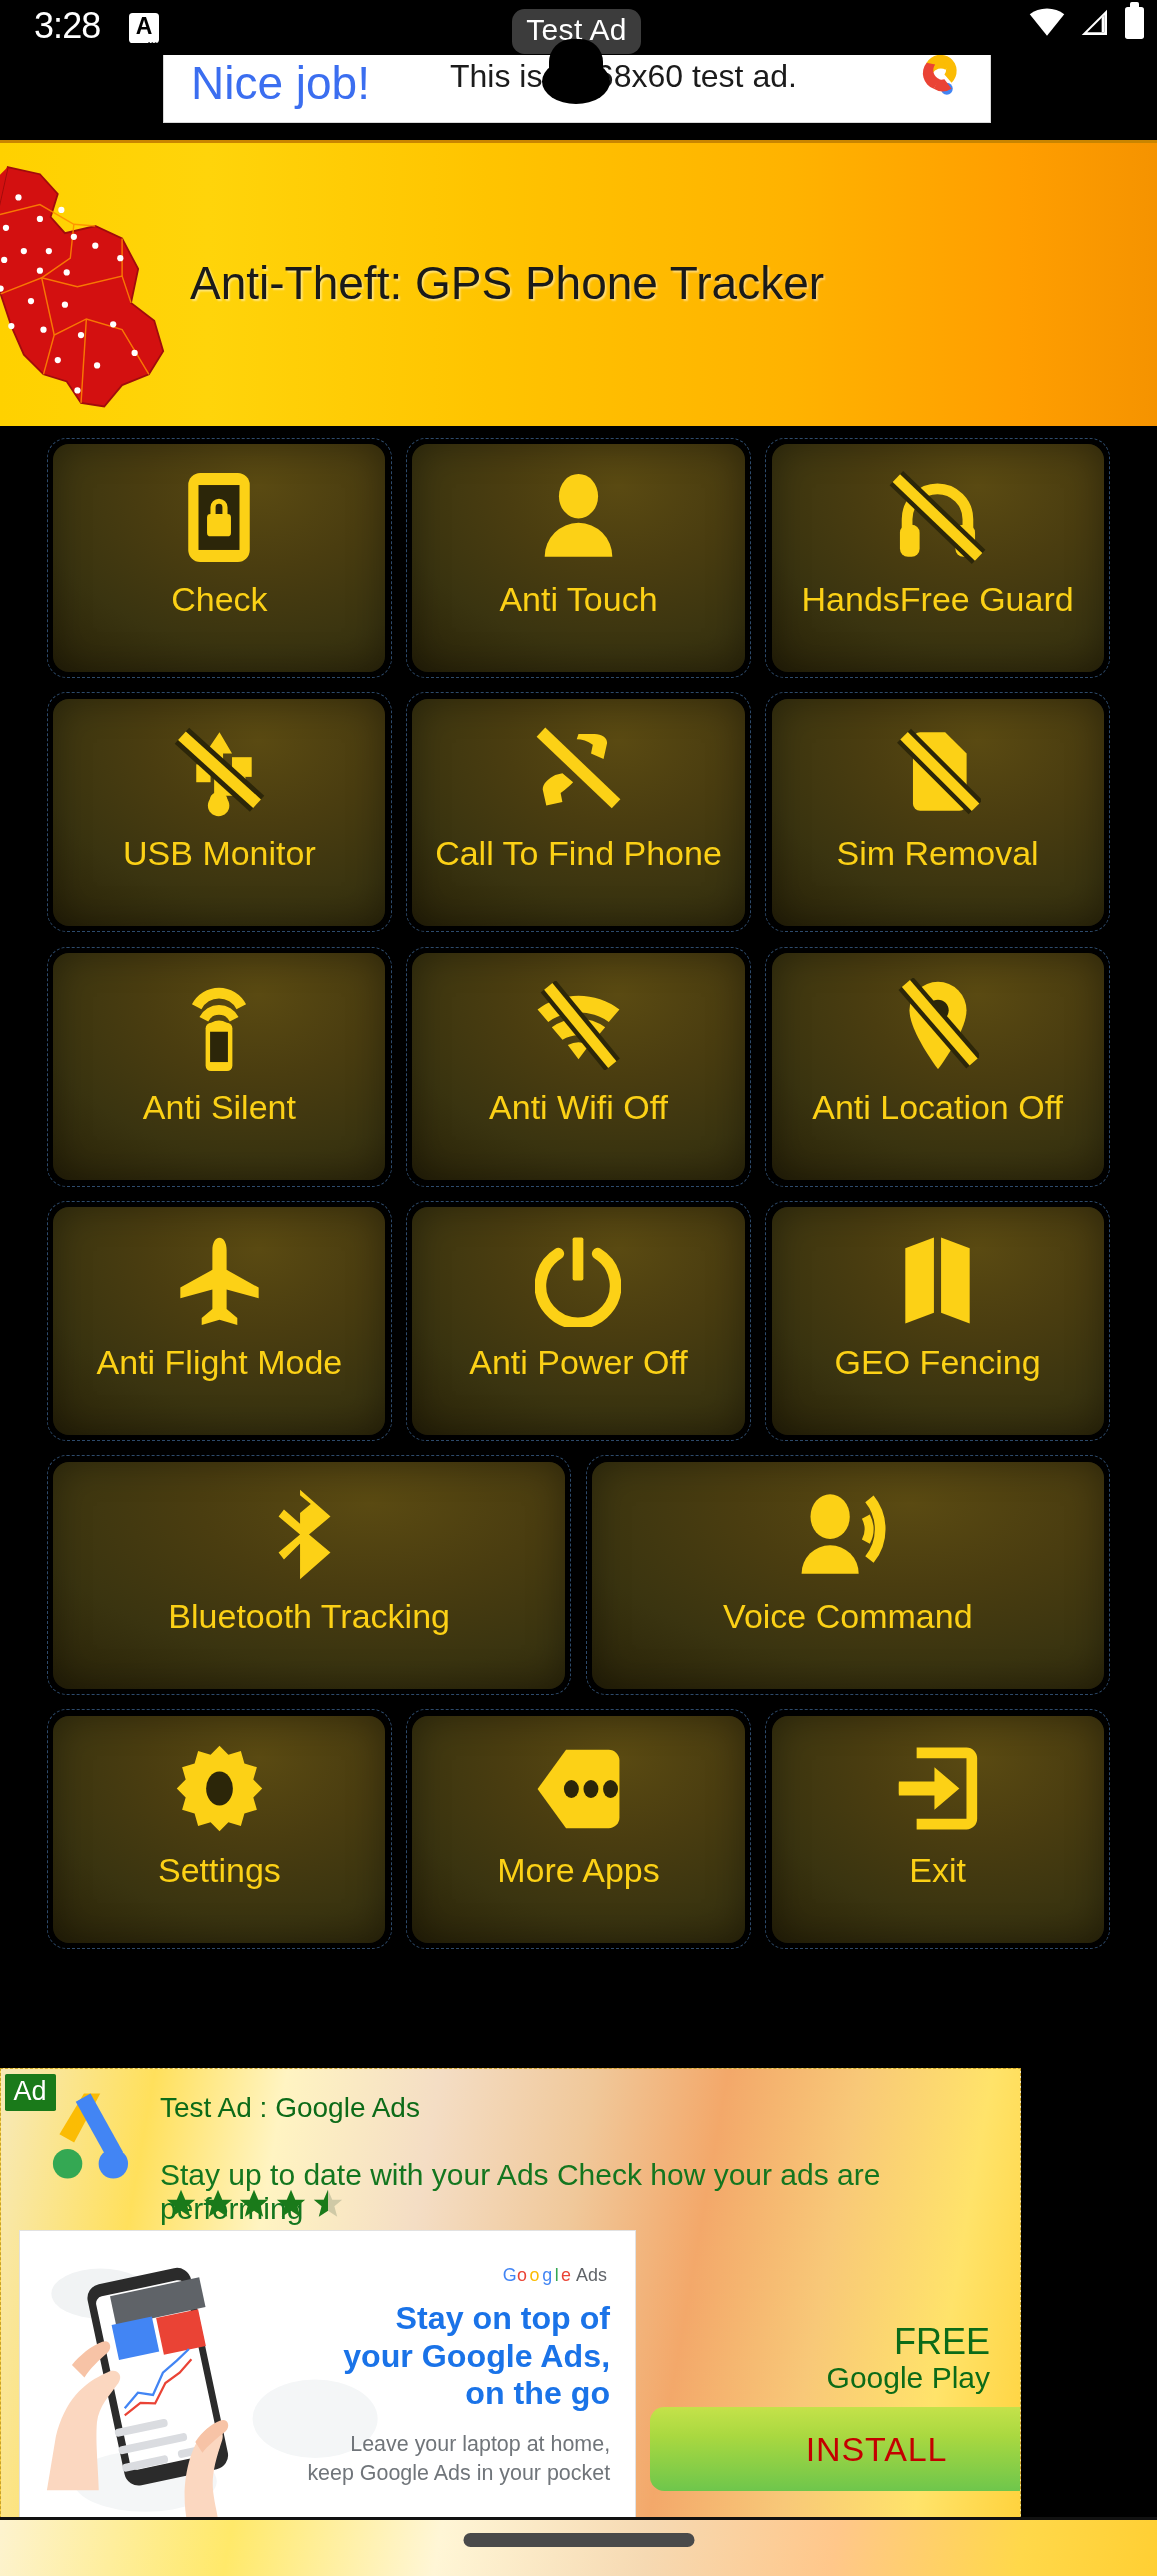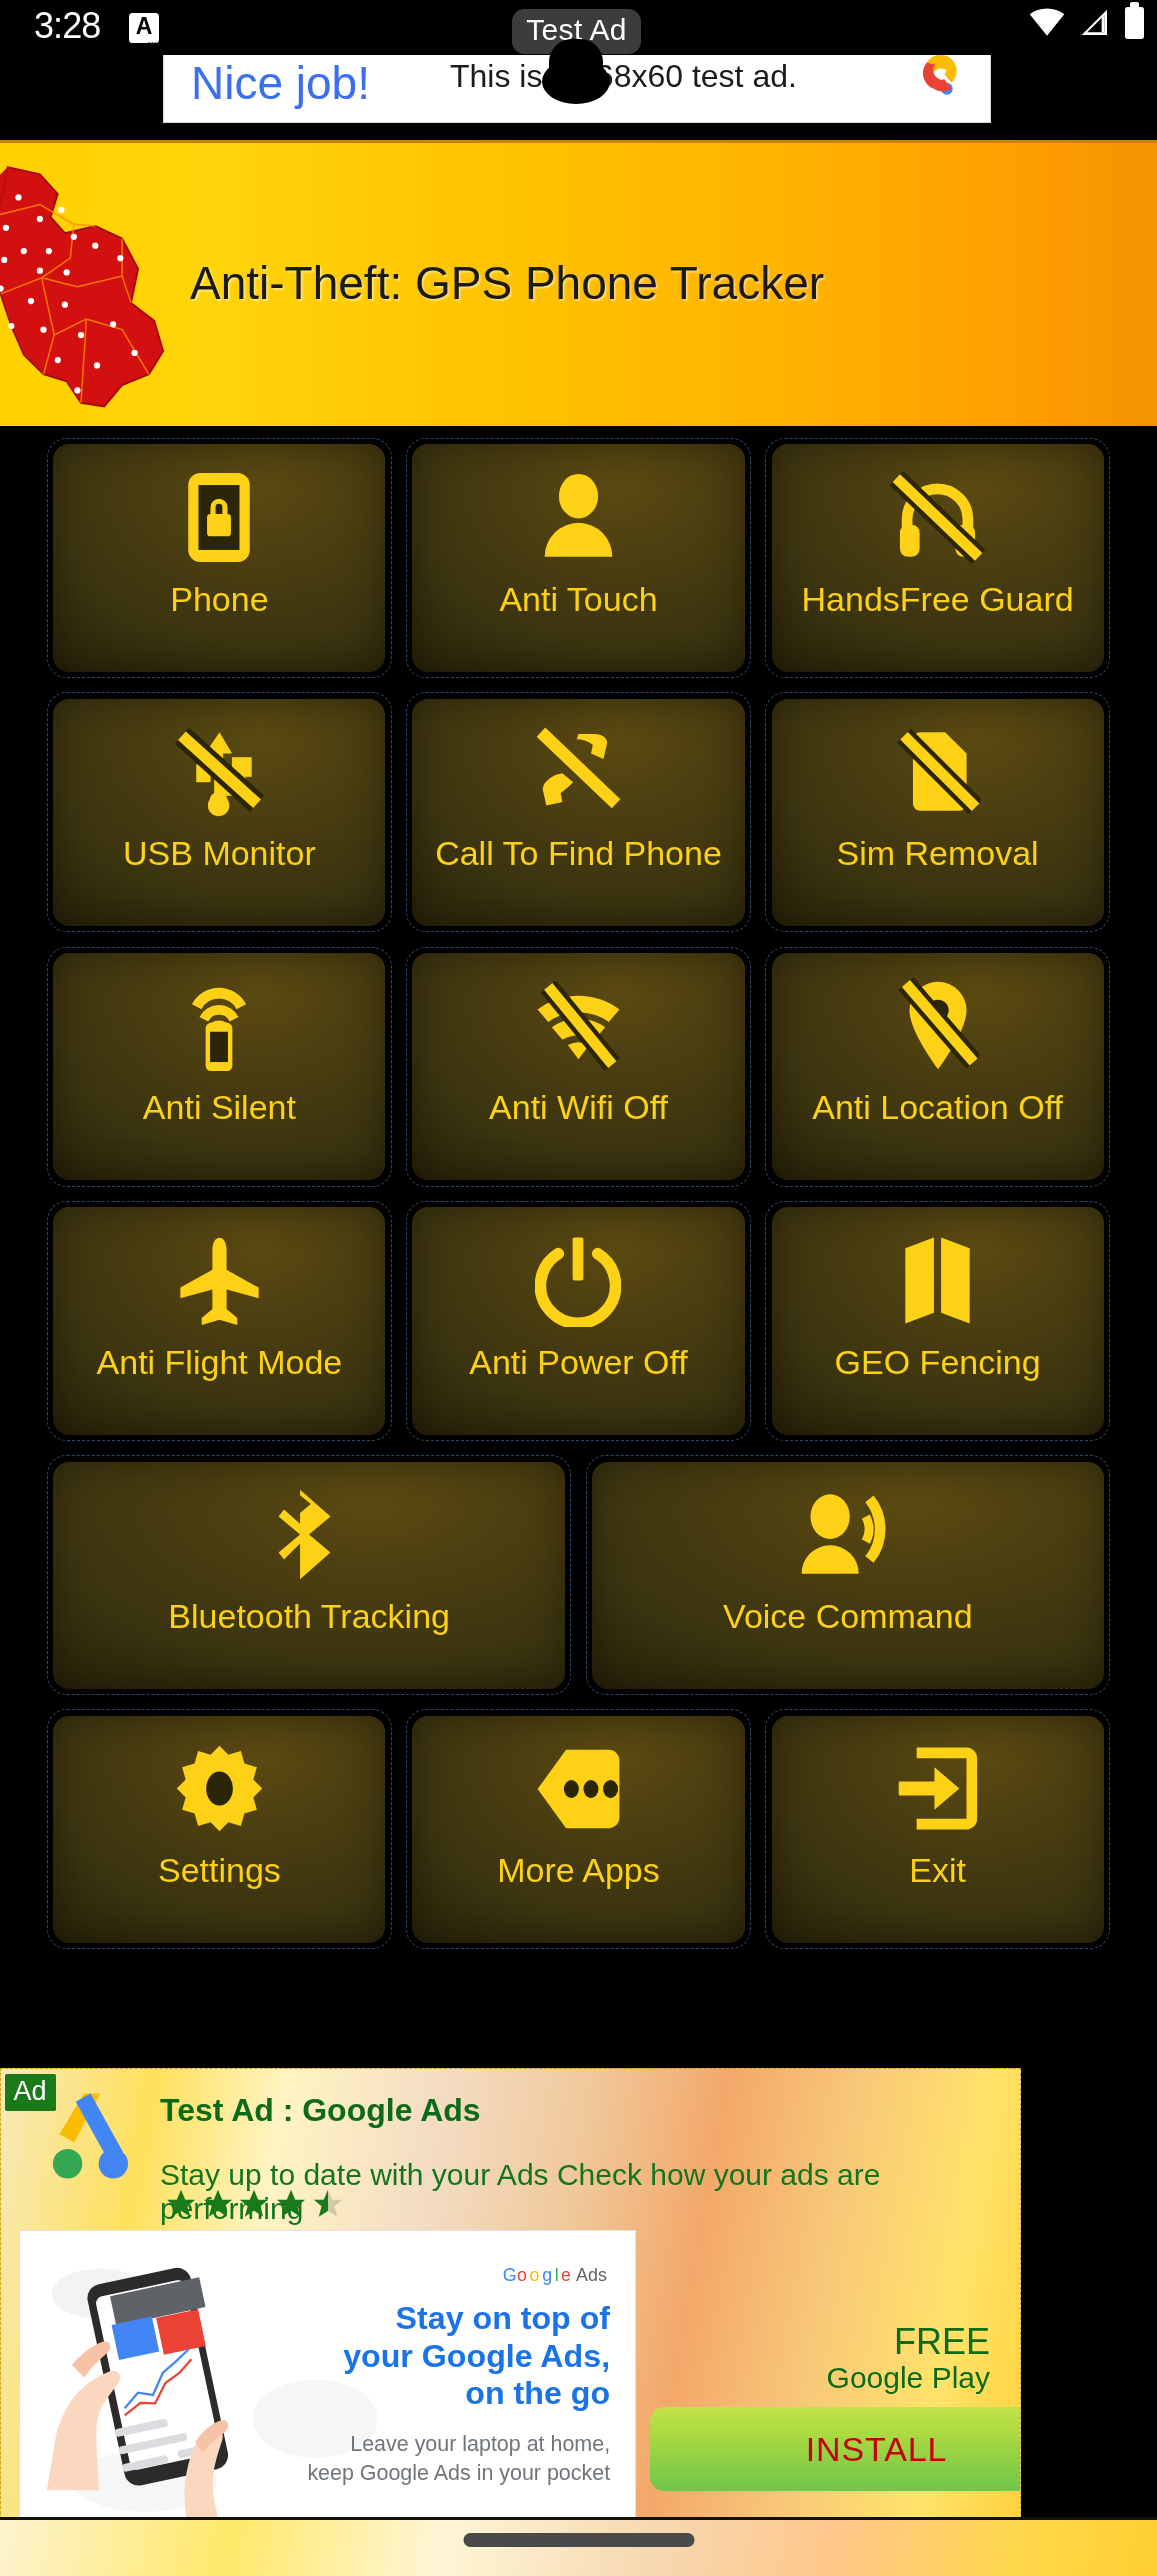--- a/index.html
+++ b/index.html
@@ -122,21 +122,21 @@
     overflow:hidden; z-index:3;
   }
   .ad-badge {
     position:absolute; left:3.6px; top:5.4px; z-index:4;
     background:#1a7a1a; color:#fff; font-size:27px;
     padding:1.8px 9px 3.6px; border-radius:1.8px;
   }
   .ad-logo { position:absolute; left:47px; top:18px; width:98px; height:98px; }
   .ad-title {
     position:absolute; left:159px; top:23px;
-    color:#0c6b18; font-size:32px; font-weight:bold;
+    color:#0c6b18; font-size:28px; font-weight:normal;
   }
   .ad-sub {
     position:absolute; left:159px; top:72px;
     color:#13761f; font-size:30px;margin-top:17px;
   }
   .ad-stars { position:absolute; left:163px; top:118px; display:flex; gap:2.7px; }
   .ad-img {
     position:absolute; left:18px; top:161px; width:617px; height:295px;
     background:#fff; border:0.9px solid #e2e2e2; overflow:hidden;
   }
@@ -254,21 +254,21 @@
       <div class="tile">
           <div class="tile-inner">
         <div class="tile-icon">
           <svg width="82" height="97" viewBox="0 0 48 56">
             <rect x="6" y="2" width="36" height="52" rx="7" fill="#fcd116"></rect>
             <rect x="12" y="9" width="24" height="38" fill="#2c2609"></rect>
             <rect x="17" y="26" width="14" height="13" rx="2" fill="#fcd116"></rect>
             <path d="M19 26v-4a5 5 0 0 1 10 0v4h-3v-4a2 2 0 0 0-4 0v4Z" fill="#fcd116"></path>
           </svg>
         </div>
-        <div class="tile-label">Phone</div>
+        <div class="tile-label">Check</div>
       </div>
         </div>
 
       <div class="tile">
           <div class="tile-inner">
         <div class="tile-icon">
           <svg width="89" height="93" viewBox="0 0 50 52">
             <ellipse cx="25" cy="14" rx="11" ry="12.5" fill="#fcd116"></ellipse>
             <path d="M6 48a19 19 0 0 1 38 0Z" fill="#fcd116"></path>
           </svg>

